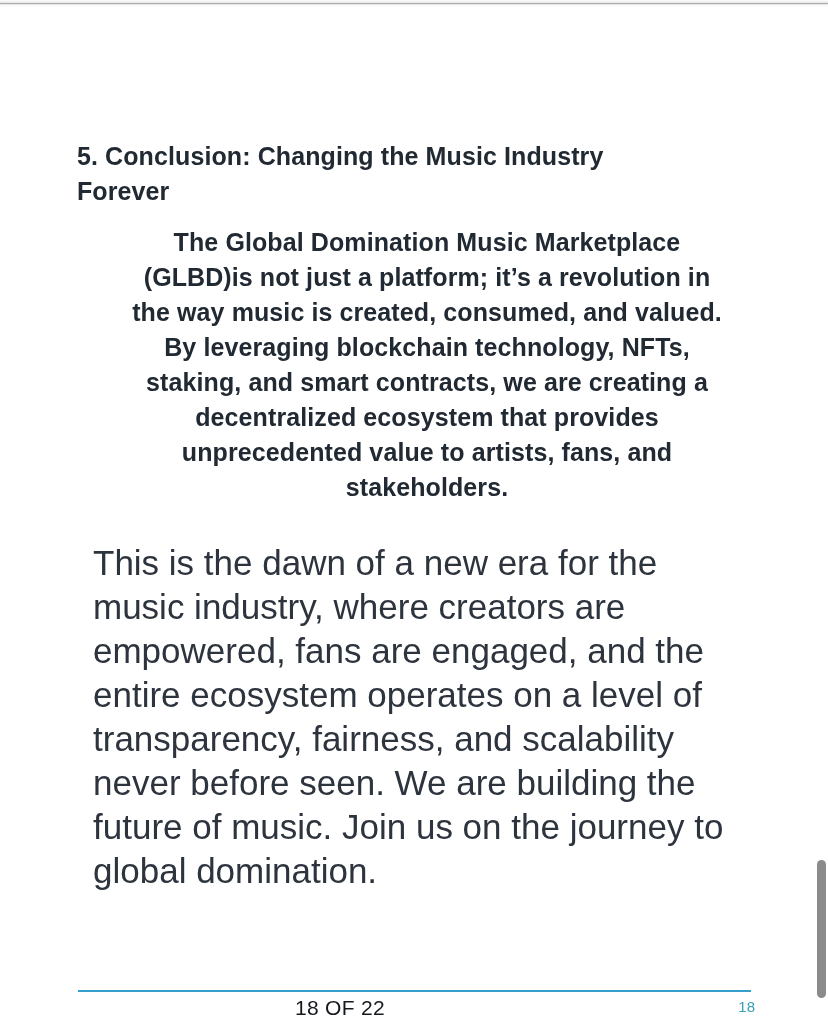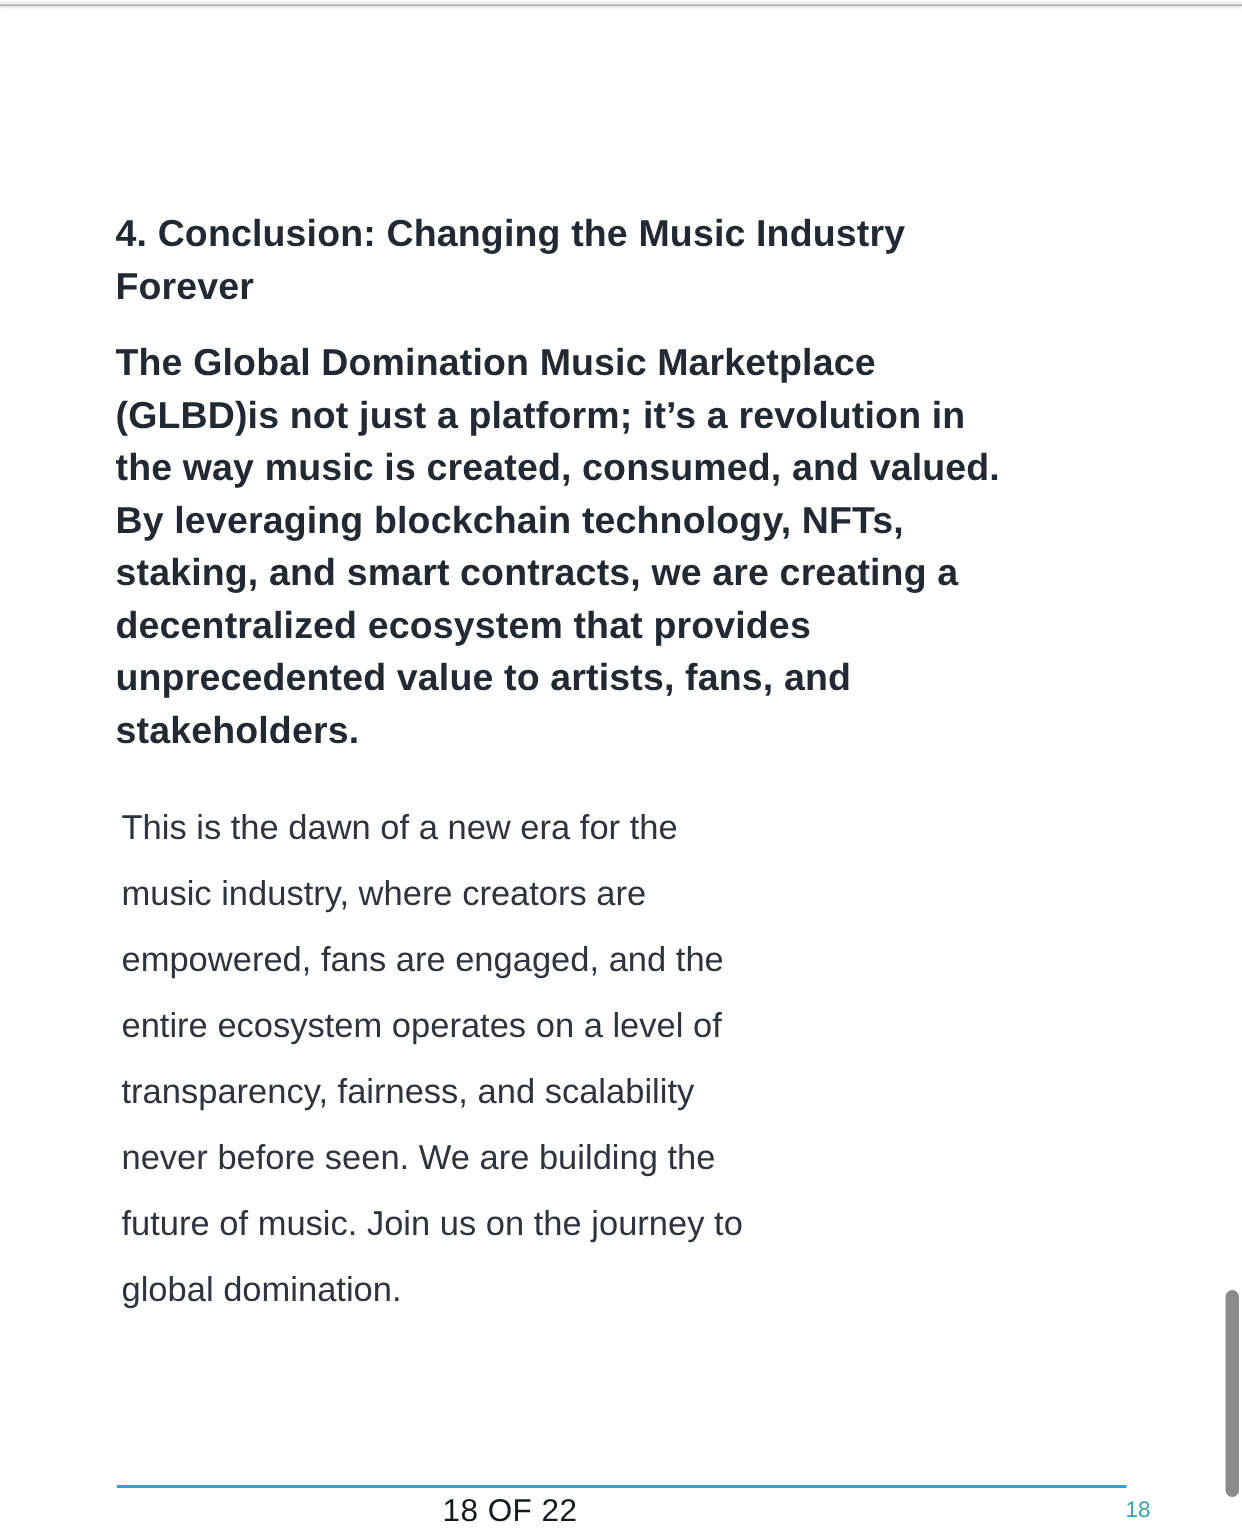--- a/index.html
+++ b/index.html
@@ -53,29 +53,30 @@
     top: 225px;
     left: 0;
     margin: 0;
     width: 700px;
     font-size: 25px;
     line-height: 35px;
     font-weight: 700;
     letter-spacing: 0.1px;
     color: var(--heading-text, #212933);
     white-space: pre-line;
+    text-align: center;
   }
 
   .body-paragraph {
     position: absolute;
     top: 525px;
     left: 0;
-    margin: 4px;
+    margin: 16px;
     width: 710px;
-    font-size: 23px;
+    font-size: 35px;
     line-height: 44px;
     font-weight: 400;
     color: var(--body-text, #2d343e);
     white-space: pre-line;
   }
 
   .footer-divider {
     position: absolute;
     top: 990px;
     left: 78px;
@@ -92,21 +93,21 @@
     text-align: center;
     font-size: 21px;
     font-weight: 400;
     letter-spacing: 0.3px;
     color: var(--footer-text, #15191d);
   }
 
   .page-number-badge {
     position: absolute;
     top: 998px;
-    left: 16px;
+    left: 4px;
     width: 751px;
     text-align: right;
     font-size: 15px;
     color: var(--accent-teal, #38a1b2);
   }
 
   .scrollbar-thumb {
     position: absolute;
     top: 860px;
     right: 2px;
@@ -115,21 +116,21 @@
     border-radius: 5px;
     background: var(--scrollbar-thumb, #8b8b8b);
   }
 </style>
 </head>
 <body>
 
 <div class="top-edge"></div>
 
 <div class="content">
-  <h1 class="heading">4. Conclusion: Changing the Music Industry
+  <h1 class="heading">5. Conclusion: Changing the Music Industry
 Forever</h1>
 
   <p class="lead-paragraph">The Global Domination Music Marketplace
 (GLBD)is not just a platform; it’s a revolution in
 the way music is created, consumed, and valued.
 By leveraging blockchain technology, NFTs,
 staking, and smart contracts, we are creating a
 decentralized ecosystem that provides
 unprecedented value to artists, fans, and
 stakeholders.</p>

